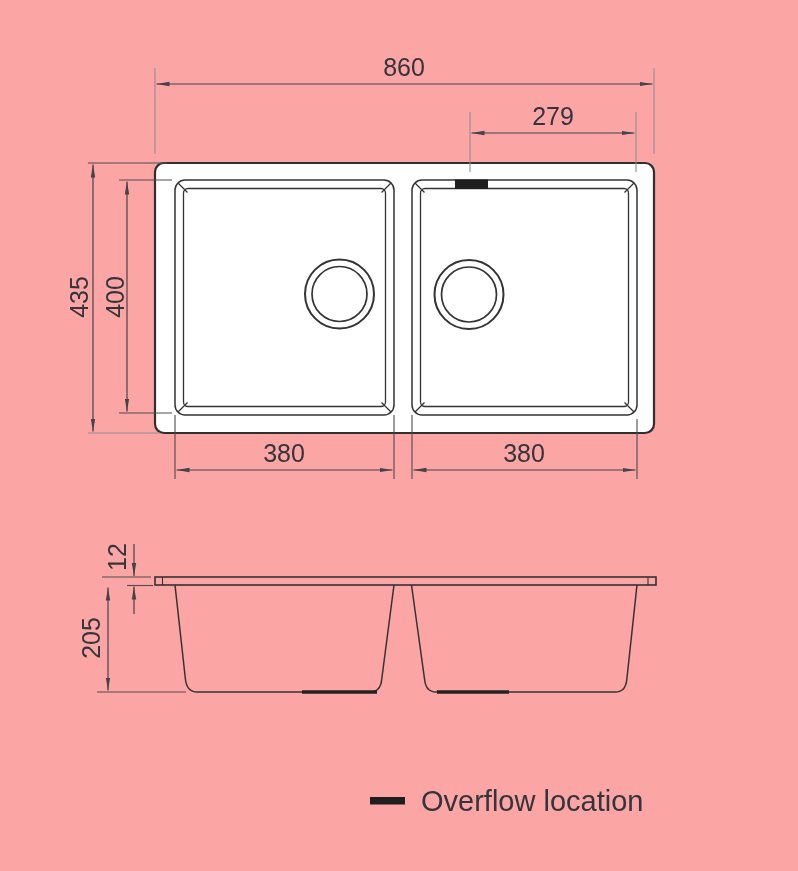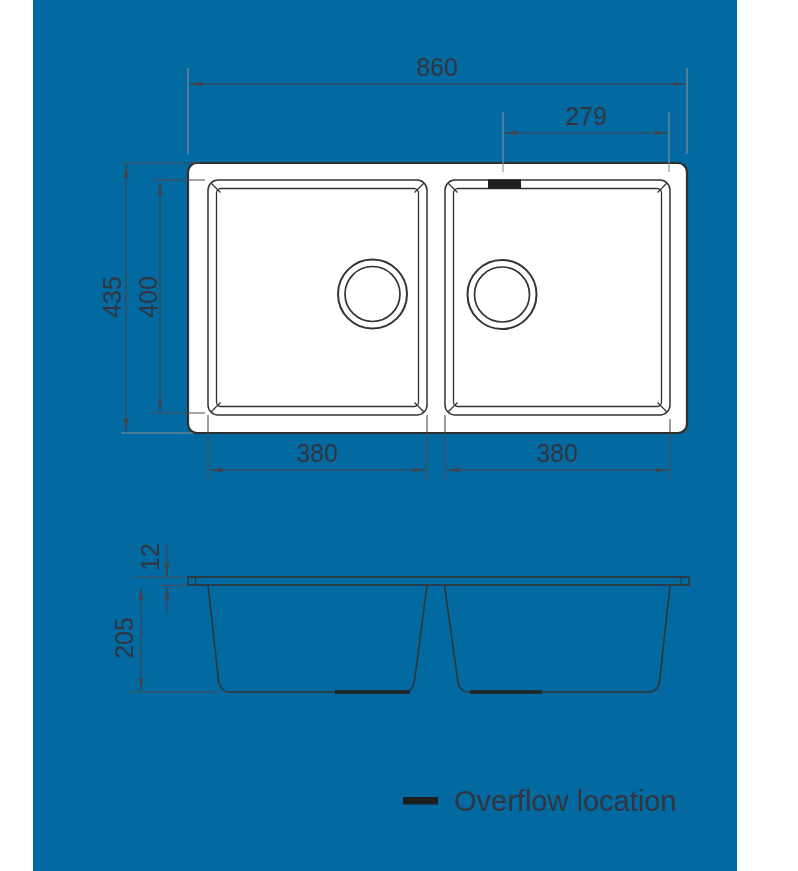--- a/index.html
+++ b/index.html
@@ -1,22 +1,21 @@
 <!DOCTYPE html>
 <html><head>
 <meta charset="utf-8">
 <style>
   html,body{margin:0;padding:0;background:#ffffff;}
   .stage{
     position:relative;
-    width:704px;height:871px;
-    background:#0369a1;
+    width:798px;height:871px;
+    background:#fca5a5;
     font-family:"Liberation Sans", sans-serif;
     overflow:hidden;
-    margin-left:33px;
   }
   svg{display:block;}
   text{
     font-family:"Liberation Sans", sans-serif;
     fill:#34343c;
   }
   .dim-text{font-size:25px;}
   .legend-text{font-size:29px;fill:#34343c;}
   .obj{stroke:#333333;fill:none;}
   .obj-thick{stroke:#2f2f2f;stroke-width:2.2;fill:#ffffff;}

